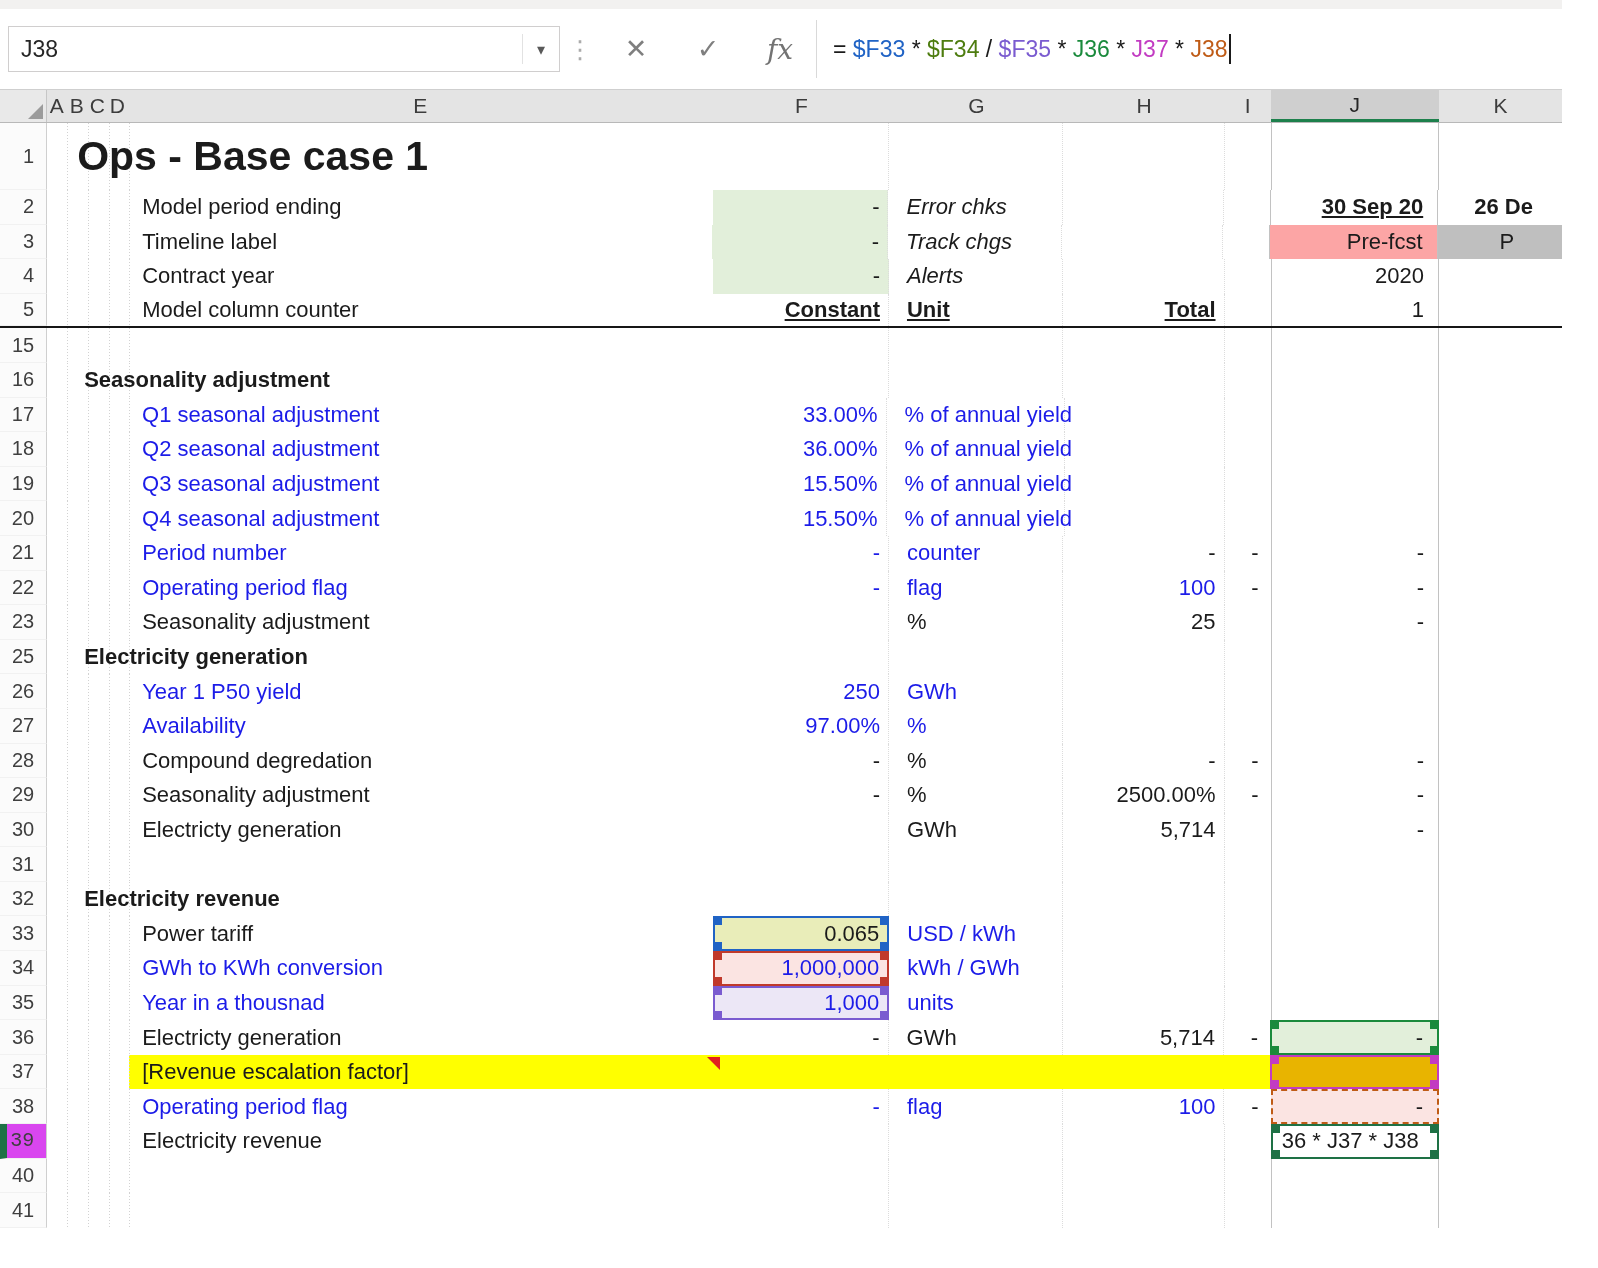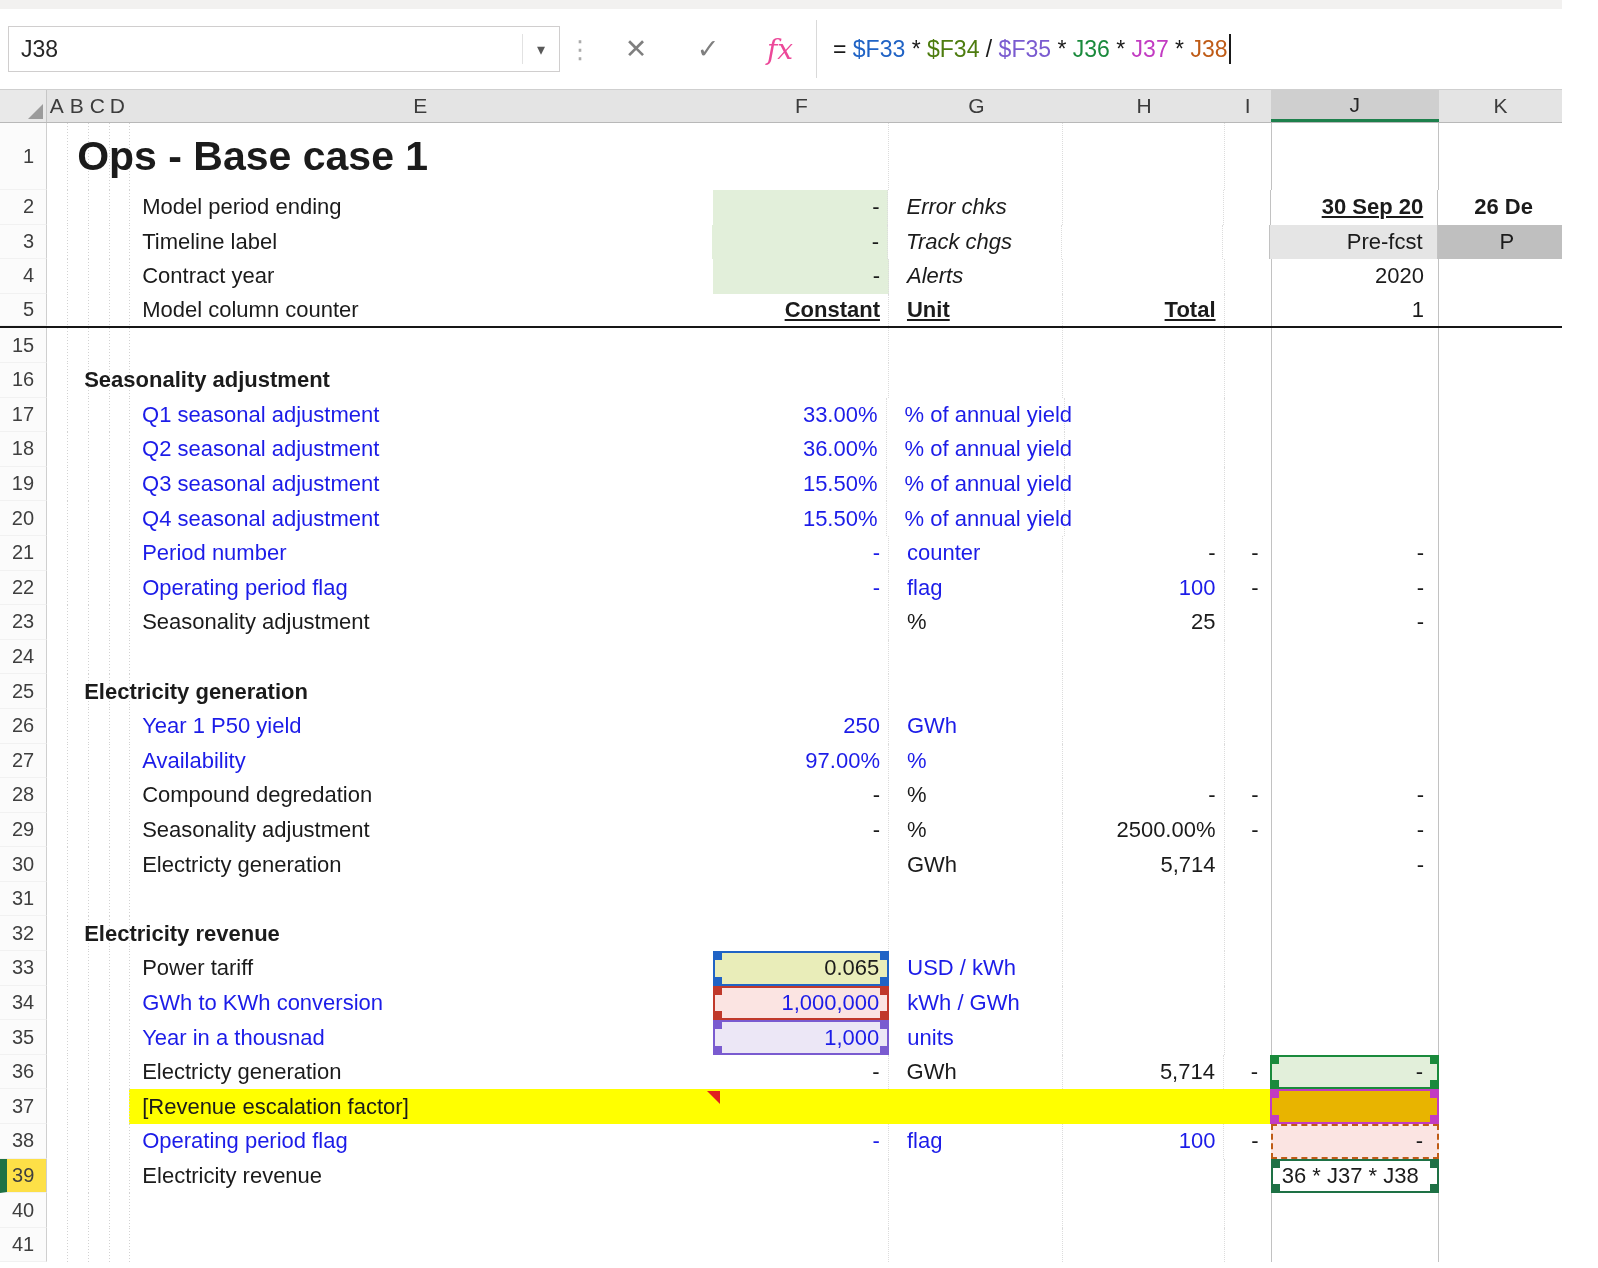--- a/index.html
+++ b/index.html
@@ -11,21 +11,21 @@
   .fbar { height:90px; background:#fff; border-bottom:1px solid #cfcfcf; }
   .fbar-top { height:9px; background:#f2f1f0; }
   .fbar-main { display:flex; align-items:center; height:80px; }
   .namebox { width:552px; height:46px; margin-left:8px; border:1px solid #d0cece;
              display:flex; align-items:center; background:#fff; }
   .nbtext { flex:1; padding-left:12px; font-size:23px; color:#262626; }
   .nbsep { width:1px; height:30px; background:#e2e2e2; }
   .nbarrow { width:36px; text-align:center; color:#595959; font-size:16px; }
   .dots { width:40px; text-align:center; color:#ababab; font-size:25px; }
   .fbtn { width:72px; text-align:center; font-size:27px; color:#7f7f7f; }
-  .fxbtn { font-family:"DejaVu Serif", serif; font-style:italic; font-size:28px; color:#ec4899; }
+  .fxbtn { font-family:"DejaVu Serif", serif; font-style:italic; font-size:28px; color:#737373; }
   .fsep { width:1px; height:58px; background:#d9d9d9; }
   .ftext { display:flex; align-items:center; font-size:23px; color:#1a1a1a;
            white-space:pre; padding-left:16px; }
   .caret { width:2px; height:30px; background:#1a1a1a; margin-left:1px; }
   .c-blue{color:#2063c5}.c-red{color:#4d7c0f}.c-purple{color:#7a5bd0}
   .c-green{color:#1a8a3c}.c-mag{color:#c23bc2}.c-orange{color:#bf5b16}
 
   
   .hrow { display:flex; height:33px; background:#e4e4e4; border-bottom:1px solid #b8b8b8; }
   .hc { display:flex; align-items:center; justify-content:center;
@@ -38,21 +38,21 @@
   .hJ{width:172px; background:#cfcfcf; border-bottom:3px solid #1d804c; color:#262626;}
   .hK{width:126px}
 
   
   .row { display:flex; height:34.6px; position:relative; background:#fff; }
   .row1 { height:67px; }
   .r5div { border-bottom:2px solid #161616; }
   .rn { width:48px; display:flex; align-items:center; justify-content:flex-end;
         padding-right:12px; font-size:20px; color:#3f3f3f; background:#fbfbfb;
         border-right:1px solid #cfcfcf; border-bottom:1px solid #f1f1f1; }
-  .rn39 { border-left:7px solid #1e7145; background:#fde047; }
+  .rn39 { border-left:7px solid #1e7145; background:#d946ef;font-family:Liberation Mono, monospace; }
 
   .lr { width:682px; position:relative; display:flex; align-items:center;
         background-image:
           repeating-linear-gradient(to bottom,#d2d2d2 0 1px,transparent 1px 3px),
           repeating-linear-gradient(to bottom,#d2d2d2 0 1px,transparent 1px 3px),
           repeating-linear-gradient(to bottom,#d2d2d2 0 1px,transparent 1px 3px),
           repeating-linear-gradient(to bottom,#d2d2d2 0 1px,transparent 1px 3px),
           repeating-linear-gradient(to bottom,#dedede 0 1px,transparent 1px 3px);
         background-size:1px 100%; background-repeat:no-repeat;
         background-position:20px 0,41px 0,62px 0,82px 0,681px 0; }
@@ -75,21 +75,21 @@
   .h { width:165px; justify-content:flex-end; padding-right:8px; border-right:1px dotted #dcdcdc; }
   .i { width:47px; justify-content:flex-end; padding-right:12px; }
   .j { width:172px; justify-content:flex-end; padding-right:14px;
        border-left:1px solid #c2c2c2; border-right:1px solid #c2c2c2; }
   .k { width:126px; justify-content:flex-start; }
 
   .blue { color:#1c1ce8; }
   .b { font-weight:700;text-decoration:underline; }
   .it { font-style:italic; }
   .greenfill { background:#e2efda; }
-  .grayfill { background:#e5e5e5; }
+  .grayfill { background:#fca5a5; }
   .yellow { background:#ffff00; border-right:none; }
   .k2 { padding-left:36px; font-weight:700; }
   .k3 { padding-left:62px; background:#bfbfbf; }
 
   .refc { border-width:2px; border-style:solid; background-repeat:no-repeat;
           background-size:7px 7px,7px 7px,7px 7px,7px 7px;
           background-position:left top,right top,left bottom,right bottom;padding-left:28px; }
   .f33 { border-color:#2063c5; background-color:#e9edb9;
          background-image:linear-gradient(#2063c5,#2063c5),linear-gradient(#2063c5,#2063c5),linear-gradient(#2063c5,#2063c5),linear-gradient(#2063c5,#2063c5); }
   .f34 { border-color:#c0392b; background-color:#fbe4e2;
@@ -319,30 +319,20 @@
         <span class="lt lab">Seasonality adjustment</span>
       </div>
     <div class="cell f"></div>
     <div class="cell g">%</div>
     <div class="cell h">25</div>
     <div class="cell i"></div>
     <div class="cell j">-</div>
     <div class="cell k"></div>
   </div>
 
-  <div class="row">
-    <div class="rn">24</div>
-    <div class="lr"></div>
-    <div class="cell f"></div>
-      <div class="cell g"></div>
-      <div class="cell h"></div>
-      <div class="cell i"></div>
-      <div class="cell j"></div>
-      <div class="cell k"></div>
-  </div>
 
   <div class="row">
     <div class="rn">25</div>
     <div class="lr">
         <span class="lt sec">Electricity generation</span>
       </div>
     <div class="cell f"></div>
       <div class="cell g"></div>
       <div class="cell h"></div>
       <div class="cell i"></div>

